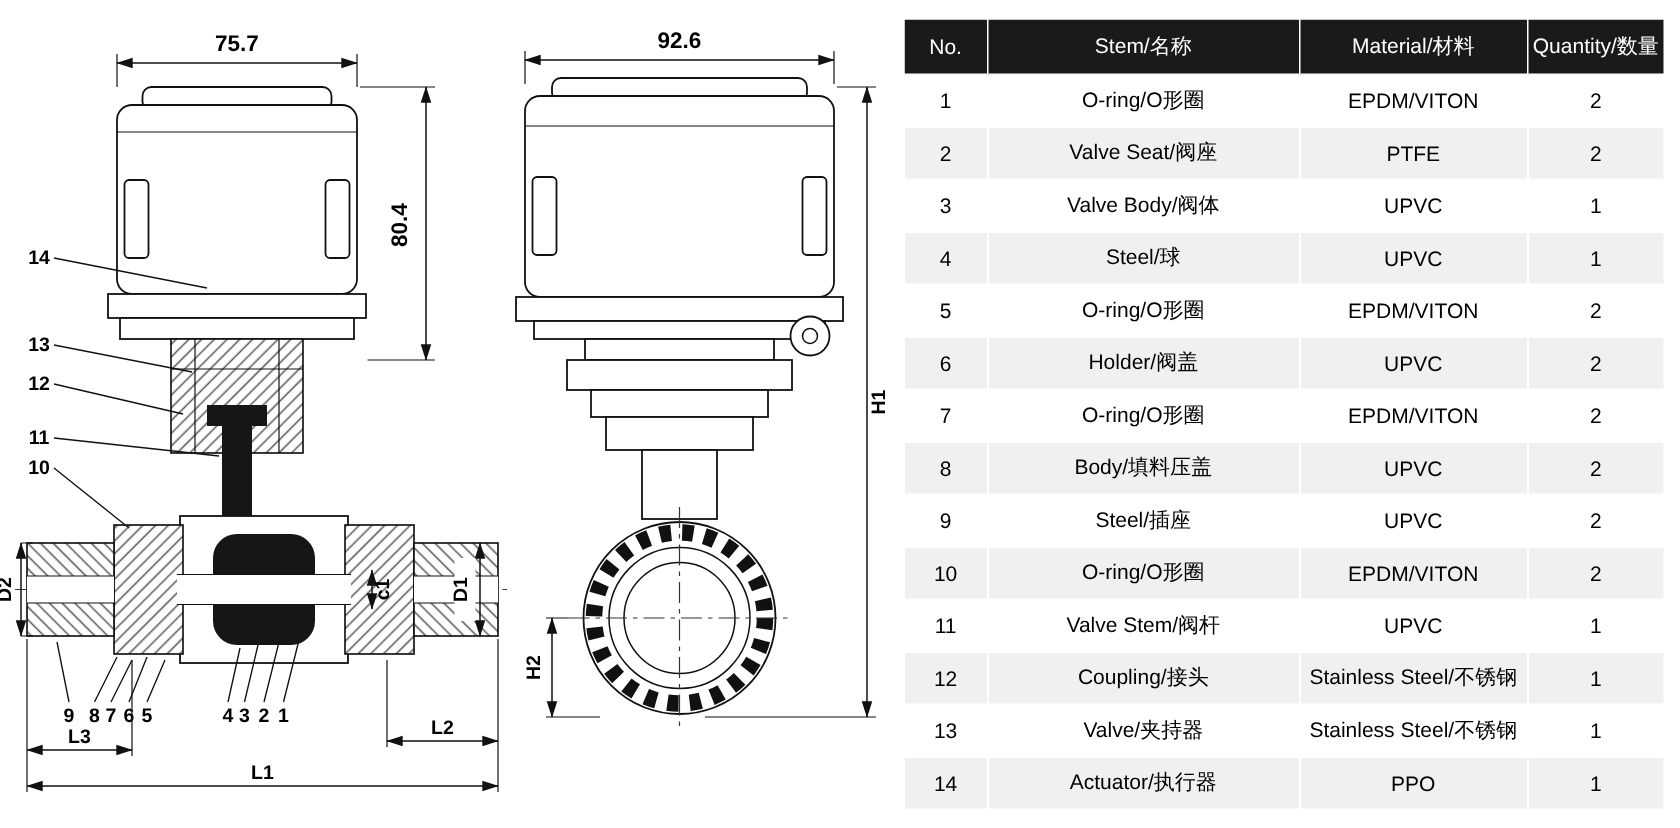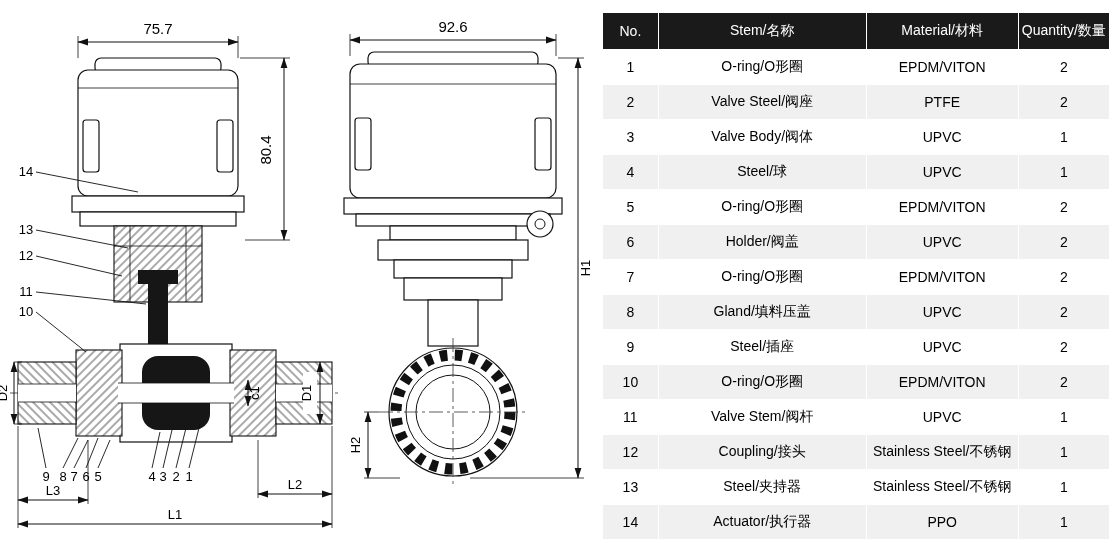--- a/index.html
+++ b/index.html
@@ -1,18 +1,18 @@
 <!DOCTYPE html>
 <html><head>
 <meta charset="utf-8">
 <style>
   html,body{margin:0;padding:0;background:#fff;}
   body{font-family:"Liberation Sans",sans-serif;color:#000;}
   .page{width:1120px;height:552px;display:flex;background:#fff;overflow:hidden;}
-  .drawing-area{width:600px;height:503px;flex:0 0 600px;}
+  .drawing-area{width:600px;height:503px;flex:0 0 600px;font-weight:bold;}
   .table-area{flex:1;padding:12px 10px 12px 2px;box-sizing:border-box;}
   table{width:100%;border-collapse:collapse;font-size:14px;table-layout:fixed;}
   th{background:#1a1a1a;color:#fff;font-weight:normal;height:36px;border:1px solid #fff;padding:0 2px;}
   td{text-align:center;height:34px;border:1px solid #fff;padding:0 2px;white-space:nowrap;overflow:hidden;}
   tr.alt td{background:#f0f0f0;}
   col.c-no{width:11%;} col.c-name{width:41%;} col.c-mat{width:30%;} col.c-qty{width:18%;}
 
   
   svg text{fill:#000;stroke:none;text-anchor:middle;font-family:"Liberation Sans",sans-serif;}
   .ol{fill:#fff;stroke:#111;stroke-width:1.2;}
@@ -220,21 +220,21 @@
       <tbody>
   <tr>
     <td>1</td>
     <td>O-ring/O形圈</td>
     <td>EPDM/VITON</td>
     <td>2</td>
   </tr>
 
   <tr class="alt">
     <td>2</td>
-    <td>Valve Steel/阀座</td>
+    <td>Valve Seat/阀座</td>
     <td>PTFE</td>
     <td>2</td>
   </tr>
 
   <tr>
     <td>3</td>
     <td>Valve Body/阀体</td>
     <td>UPVC</td>
     <td>1</td>
   </tr>
@@ -262,21 +262,21 @@
 
   <tr>
     <td>7</td>
     <td>O-ring/O形圈</td>
     <td>EPDM/VITON</td>
     <td>2</td>
   </tr>
 
   <tr class="alt">
     <td>8</td>
-    <td>Gland/填料压盖</td>
+    <td>Body/填料压盖</td>
     <td>UPVC</td>
     <td>2</td>
   </tr>
 
   <tr>
     <td>9</td>
     <td>Steel/插座</td>
     <td>UPVC</td>
     <td>2</td>
   </tr>
@@ -297,21 +297,21 @@
 
   <tr class="alt">
     <td>12</td>
     <td>Coupling/接头</td>
     <td>Stainless Steel/不锈钢</td>
     <td>1</td>
   </tr>
 
   <tr>
     <td>13</td>
-    <td>Steel/夹持器</td>
+    <td>Valve/夹持器</td>
     <td>Stainless Steel/不锈钢</td>
     <td>1</td>
   </tr>
 
   <tr class="alt">
     <td>14</td>
     <td>Actuator/执行器</td>
     <td>PPO</td>
     <td>1</td>
   </tr>

